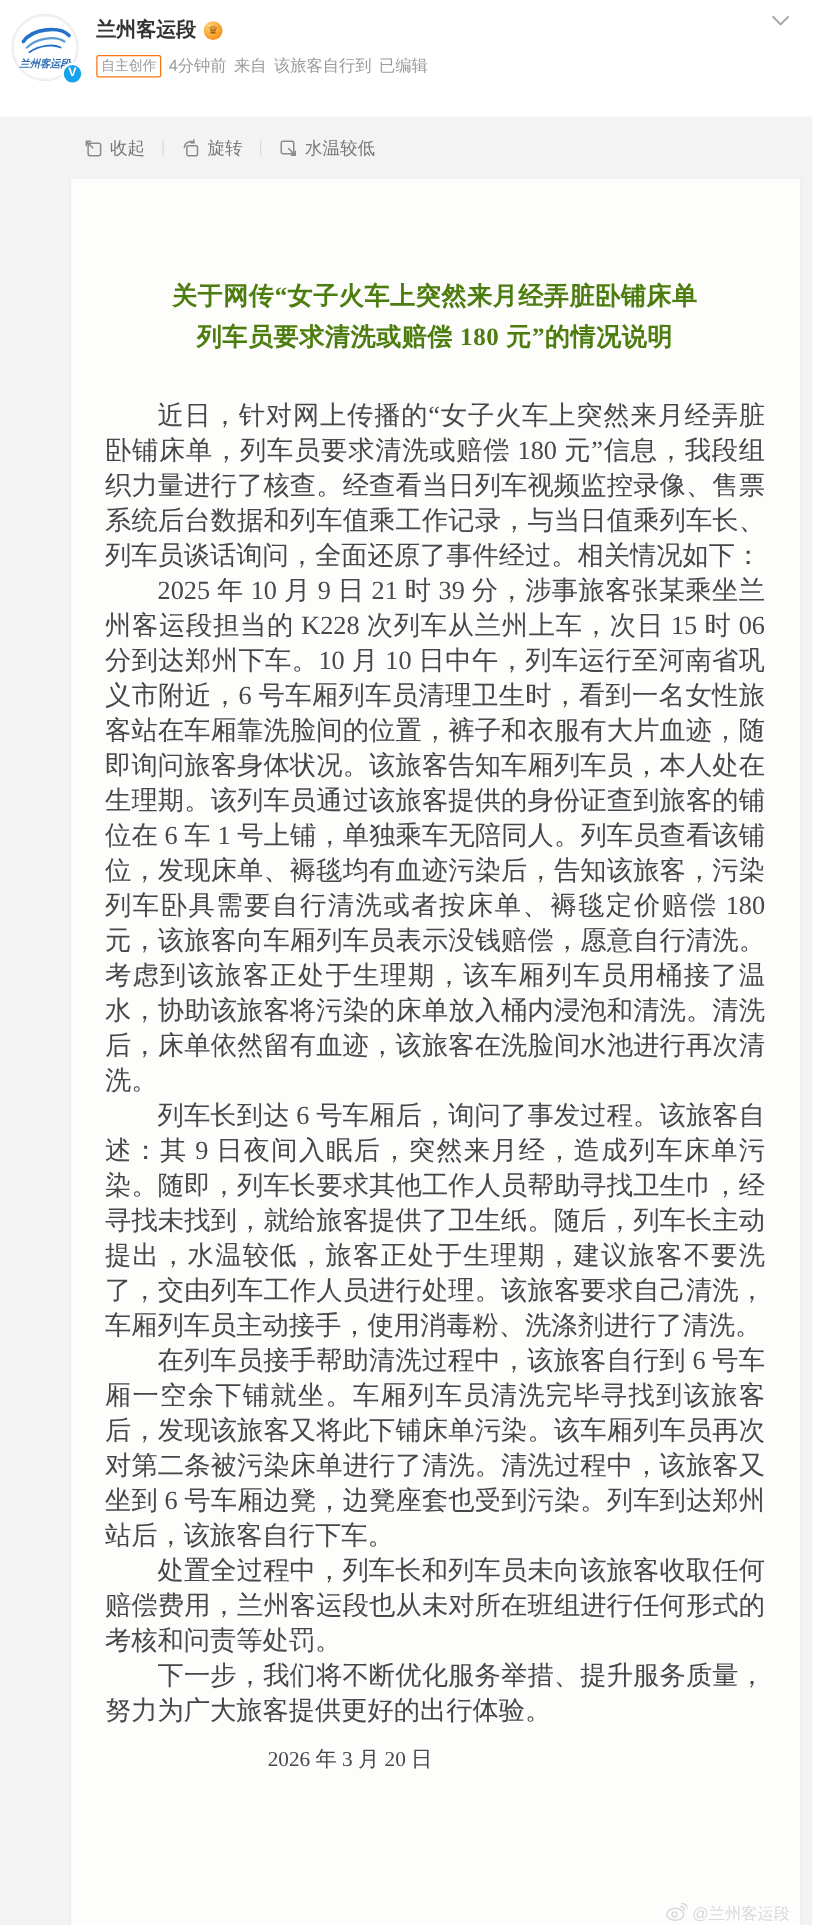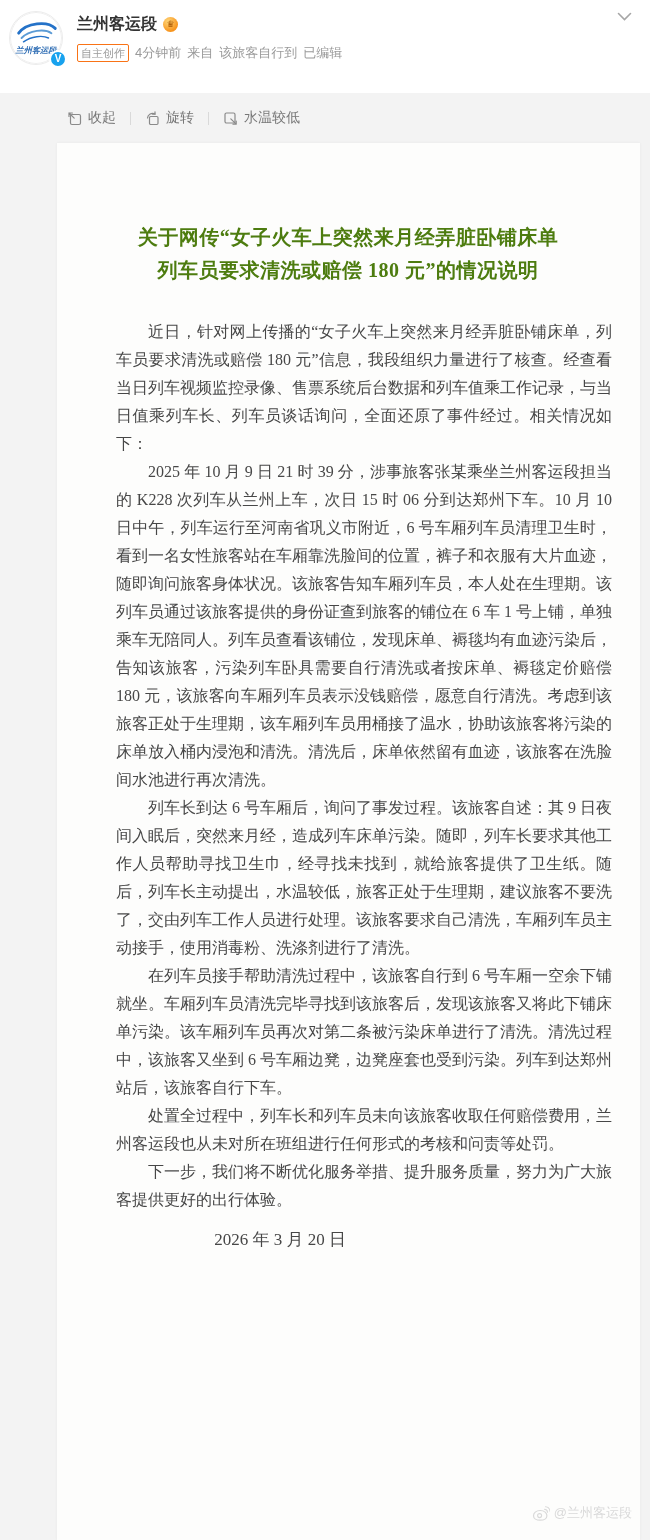--- a/index.html
+++ b/index.html
@@ -25,40 +25,40 @@
     background:radial-gradient(circle at 35% 30%, #ffd679, #f7941d 70%);
     display:inline-flex; align-items:center; justify-content:center;
     color:#a85600; font-size:9px; line-height:1;
   }
   .meta-row { margin-top:9px; display:flex; align-items:center; gap:6px; font-size:12px; color:#9a9a9a; }
   .meta-tag { border:1px solid #f97316; border-radius:2px; padding:0 3px; font-size:11px; color:#9a9a9a; line-height:16px; }
   .meta-item { font-size:13px; color:#9a9a9a; }
   .chevron { position:absolute; right:18px; top:12px; cursor:pointer; line-height:0; }
   
   .content-area { background:#f3f3f3; height:1447px; }
-  .toolbar { height:50px; display:flex; align-items:center; padding-left:67px;font-family:Liberation Serif, serif; }
+  .toolbar { height:50px; display:flex; align-items:center; padding-left:67px; }
   .tool-btn {
     background:none; border:none; display:inline-flex; align-items:center; gap:6px;
     color:#777; font-size:14px; cursor:pointer; font-family:inherit; line-height:1;
   }
   .tool-divider { width:1px; height:13px; background:#d9d9d9; margin:0 14px; }
   
   .document {
     margin-left:57px; width:583px; height:1397px; background:#fdfdfc; position:relative;
     box-shadow:0 0 3px rgba(0,0,0,0.05); padding:78px 28px 0 27px; overflow:hidden;
     font-family:"Liberation Serif","DejaVu Serif",serif;
   }
   .doc-title { font-size:20px; line-height:33px; font-weight:bold; text-align:center; color:#4d7c0f; margin-bottom:31px; letter-spacing:0.5px; }
   .document p {
-    font-size:16px; line-height:28px; color:#474747; text-indent:2em;
-    text-align:justify; text-justify:inter-ideograph;margin-left:32px;
+    font-size:21px; line-height:28px; color:#474747; text-indent:2em;
+    text-align:justify; text-justify:inter-ideograph;
   }
   .doc-date { font-size:17px; line-height:28px; color:#474747; text-align:center; padding-right:136px; margin-top:12px; }
   .watermark {
-    position:absolute; right:8px; bottom:18px; display:flex; align-items:flex-end; gap:4px;
+    position:absolute; right:8px; bottom:0; display:flex; align-items:flex-start; gap:4px;
     color:#d9d9d9; font-size:13px; font-family:"Liberation Sans",sans-serif;
   }
 </style>
 </head>
 <body>
 
 <header class="post-header">
   <div class="avatar-wrap">
     <svg class="avatar-circle" viewBox="0 0 54 54">
       <circle cx="27" cy="27" r="26.5" fill="#ffffff" stroke="#ececec"></circle>

